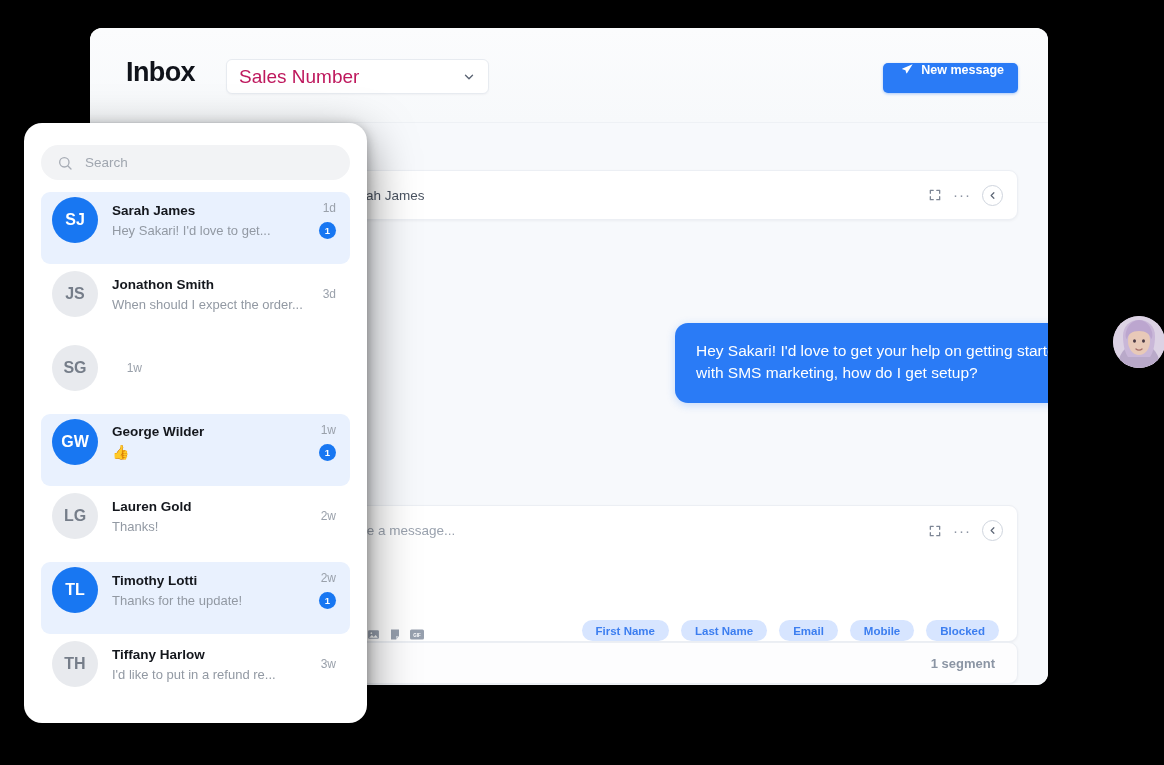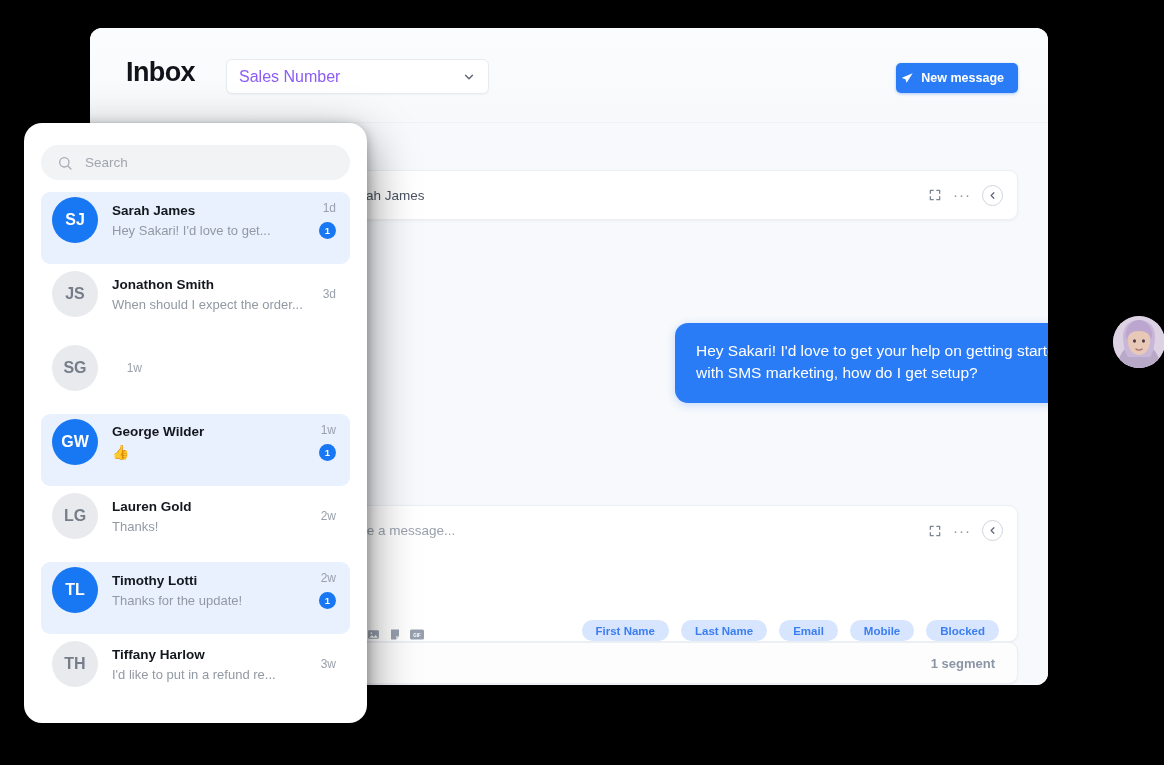--- a/index.html
+++ b/index.html
@@ -59,36 +59,36 @@
     border: 1px solid #e7ebf0;
     border-radius: 6px;
     box-shadow: 0 1px 2px rgba(16,24,40,0.04);
     display: flex;
     align-items: center;
     padding: 0 12px;
     cursor: pointer;
   }
   #number-select .sel-label {
     flex: 1;
-    font-size: 16px;
-    color: #8b5cf6;
+    font-size: 19px;
+    color: #be185d;
   }
   #number-select .chev { color: #5d6675; display: flex; }
 
   #new-message-btn {
     position: absolute;
     right: 30px;
     top: 35px;
     height: 30px;
-    padding: 0 14px 0 5px;
+    padding: 0 14px 0 18px;
     background: #2a7bf6;
     border: none;
     border-radius: 5px;
     display: flex;
-    align-items: center;
+    align-items: flex-start;
     gap: 7px;
     cursor: pointer;
     box-shadow: 0 1px 3px rgba(42,123,246,0.4);
   }
   #new-message-btn .nm-label {
     font-size: 12.5px;
     font-weight: bold;
     color: #ffffff;
     white-space: nowrap;
   }

